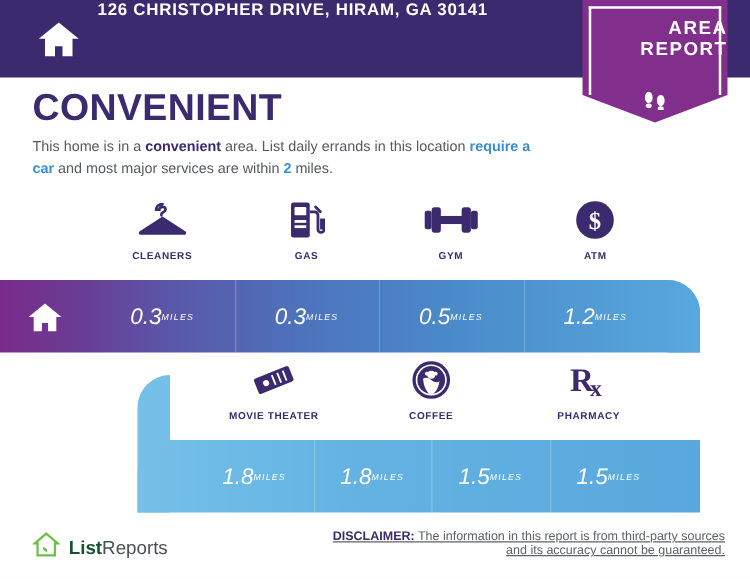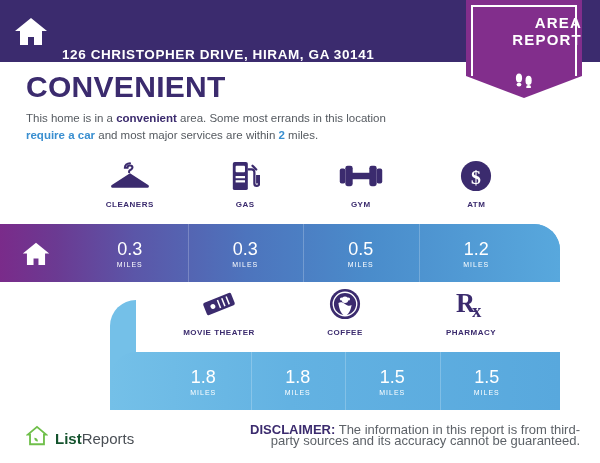--- a/index.html
+++ b/index.html
@@ -13,21 +13,21 @@
     position: relative;
     width: 600px; height: 463px;
     background: #ffffff;
   }
 
   
   .header {
     position: absolute; left: 0; top: 0;
     width: 600px; height: 62px;
     background: #3b2b6e;
-    display: flex; align-items: flex-end;
+    display: flex; align-items: flex-start; padding-left: 16px;
   }
   .home-icon-wrap {
     width: 62px; height: 62px;
     display: flex; align-items: center; justify-content: center;
   }
   .addr {
     color: #ffffff;
     font-size: 13.5px;
     letter-spacing: 0.6px;
     font-weight: bold;
@@ -158,23 +158,24 @@
   .val-row {
     position: absolute;
     display: flex;
     z-index: 4;
     height: 58px;
   }
   .val-row-top { left: 72px; top: 224px; width: 462px; }
   .val-row-bot { left: 156px; top: 352px; width: 378px; }
   .val-cell {
     flex: 1;
-    display: flex; flex-direction: column;
+    display: flex; 
     align-items: center; justify-content: center;
     color: #ffffff;
+    font-style: italic;
   }
   .val-num { font-size: 18px; line-height: 20px; }
   .val-unit { font-size: 7px; letter-spacing: 1px; margin-top: 2px; }
 
   
   .val-row .val-cell + .val-cell { box-shadow: inset 1px 0 0 rgba(255,255,255,0.22); }
 
   
   .footer-logo {
     position: absolute; left: 26px; top: 425px;
@@ -183,25 +184,26 @@
   }
   .footer-logo-text {
     margin-left: 7px;
     font-size: 15px;
     color: #4a4f55;
   }
   .footer-logo-text b { color: #14532d; font-weight: bold; }
   .disclaimer {
     position: absolute; left: 250px; top: 424px;
     width: 330px;
-    font-size: 13px;
+    font-size: 10px;
     line-height: 11px;
     color: #5d6268;
     text-align: right;
     z-index: 5;
+    text-decoration: underline;
   }
   .disclaimer b { color: #3b2b6e; }
 </style>
 </head>
 <body>
 
 <div class="page">
 
   <div class="header">
     <div class="home-icon-wrap">
@@ -224,21 +226,21 @@
     <svg width="20" height="16" viewBox="0 0 20 16" aria-hidden="true">
       <ellipse cx="5" cy="6" rx="3.1" ry="4.6" fill="#ffffff"></ellipse>
       <ellipse cx="5" cy="12.6" rx="2.4" ry="1.9" fill="#ffffff"></ellipse>
       <ellipse cx="14.6" cy="8.4" rx="3.1" ry="4.6" fill="#ffffff"></ellipse>
       <ellipse cx="14.6" cy="14.9" rx="2.4" ry="1.9" fill="#ffffff"></ellipse>
     </svg>
   </div>
 
   <div class="title">CONVENIENT</div>
   <div class="subtitle">
-    <span>This home is in a </span><b class="dark">convenient</b><span> area. Some most errands in this location </span><b class="blue">require a car</b><span> and most major services are within </span><b class="blue">2</b><span> miles.</span>
+    <span>This home is in a </span><b class="dark">convenient</b><span> area. List daily errands in this location </span><b class="blue">require a car</b><span> and most major services are within </span><b class="blue">2</b><span> miles.</span>
   </div>
 
   <div class="bar1-right-tail"></div>
   <div class="bar2-left-tail"></div>
   <div class="white-notch"></div>
   <div class="bar1"></div>
   <div class="bar2"></div>
   <div class="bar1-home">
     <svg width="28" height="25" viewBox="0 0 34 30" aria-hidden="true">
       <path d="M17 2 L33 15 L28 15 L28 29 L20 29 L20 21 L14 21 L14 29 L6 29 L6 15 L1 15 Z" fill="#ffffff"></path>

